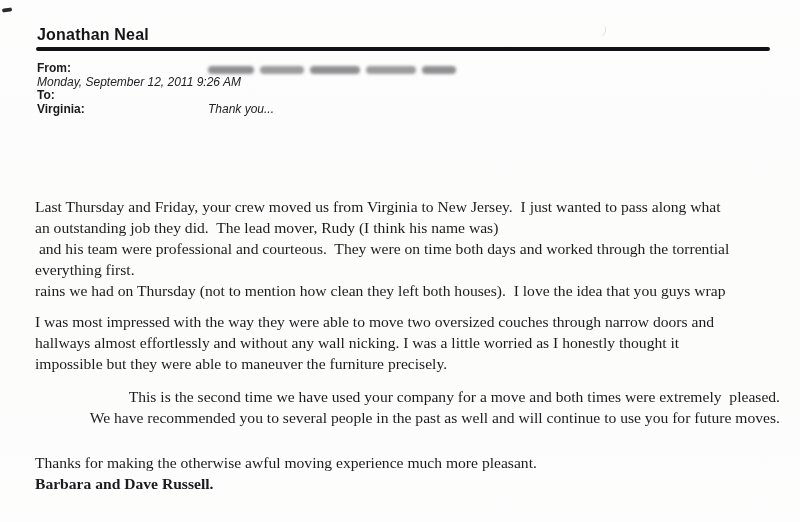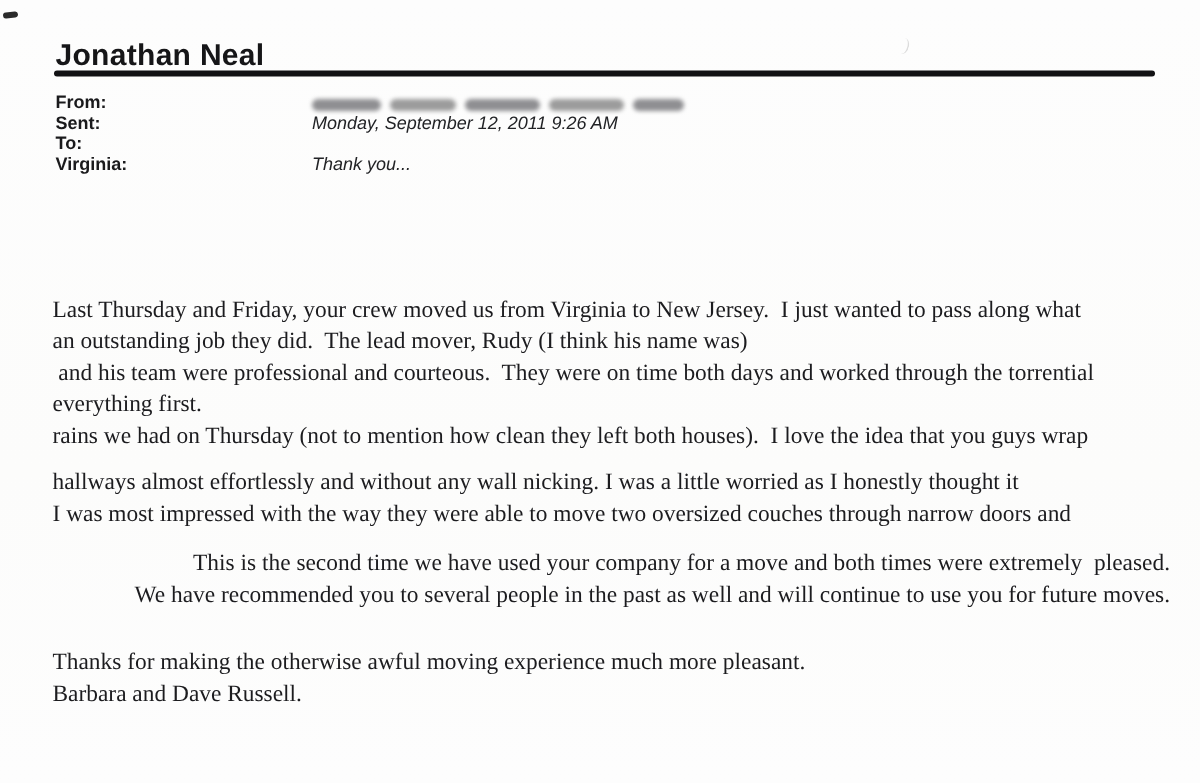--- a/index.html
+++ b/index.html
@@ -13,21 +13,21 @@
   .scan-artifact{
     position:absolute;left:2px;top:8px;width:10px;height:4px;
     background:#2b2b2b;border-radius:2px;transform:rotate(-7deg);
   }
   .speck{
     position:absolute;left:598px;top:25px;width:7px;height:11px;
     border-right:1px solid #dcdcdc;border-radius:50%;transform:rotate(14deg);
   }
   .owner{
     position:absolute;left:37px;top:26px;
-    font-size:20px;font-weight:bold;letter-spacing:.2px;color:#161618;
+    font-size:16px;font-weight:bold;letter-spacing:.2px;color:#161618;
   }
   .rule{
     position:absolute;left:36px;top:47px;width:734px;height:3.5px;
     background:#121214;border-radius:2px;
   }
   .meta{
     position:absolute;left:37px;top:62px;
     font-size:12px;line-height:13.6px;
   }
   .mrow{display:flex;align-items:flex-start;}
@@ -48,21 +48,21 @@
     position:absolute;left:35px;top:172px;width:745px;
     font-family:"Liberation Serif",serif;
     font-size:15.6px;line-height:21px;color:#1c1c1f;
   }
   .line{white-space:pre;}
   .para{margin:0;}
   .gap-a{margin-bottom:10px;margin-top:24px;}
   .gap-b{margin-bottom:12px;}
   .gap-c{margin-bottom:24px;text-align:right;}
   .gap-d{margin-bottom:0;}
-  .signature{white-space:pre;}
+  .signature{white-space:pre;font-weight:bold;}
 </style>
 </head>
 <body>
 
 <div class="page">
 
   <div class="scan-artifact"></div>
   <div class="speck"></div>
 
   <div class="owner">Jonathan Neal</div>
@@ -73,21 +73,20 @@
       <span class="mlabel">From:</span>
       <span class="mvalue redacted">
         <i class="blob b1 d"></i>
         <i class="blob b2"></i>
         <i class="blob b3 d"></i>
         <i class="blob b4"></i>
         <i class="blob b5 d"></i>
       </span>
     </div>
     <div class="mrow">
-      <span class="mlabel">Sent:</span>
       <span class="mvalue">Monday, September 12, 2011 9:26 AM</span>
     </div>
     <div class="mrow">
       <span class="mlabel">To:</span>
     </div>
     <div class="mrow">
       <span class="mlabel">Virginia:</span>
       <span class="mvalue">Thank you...</span>
     </div>
   </div>
@@ -96,22 +95,23 @@
 
     <div class="para gap-a">
       <div class="line">Last Thursday and Friday, your crew moved us from Virginia to New Jersey.  I just wanted to pass along what</div>
       <div class="line">an outstanding job they did.  The lead mover, Rudy (I think his name was)</div>
       <div class="line"> and his team were professional and courteous.  They were on time both days and worked through the torrential</div>
       <div class="line">everything first.</div>
       <div class="line">rains we had on Thursday (not to mention how clean they left both houses).  I love the idea that you guys wrap</div>
     </div>
 
     <div class="para gap-b">
+      <div class="line">I was most impressed with the way they were able to move two oversized couches through narrow doors and</div>
       <div class="line">hallways almost effortlessly and without any wall nicking. I was a little worried as I honestly thought it</div>
-      <div class="line">I was most impressed with the way they were able to move two oversized couches through narrow doors and</div>
+      <div class="line">impossible but they were able to maneuver the furniture precisely.</div>
     </div>
 
     <div class="para gap-c">
       <div class="line">This is the second time we have used your company for a move and both times were extremely  pleased.</div>
       <div class="line">We have recommended you to several people in the past as well and will continue to use you for future moves.</div>
     </div>
 
     <div class="para gap-d">
       <div class="line">Thanks for making the otherwise awful moving experience much more pleasant.</div>
     </div>

